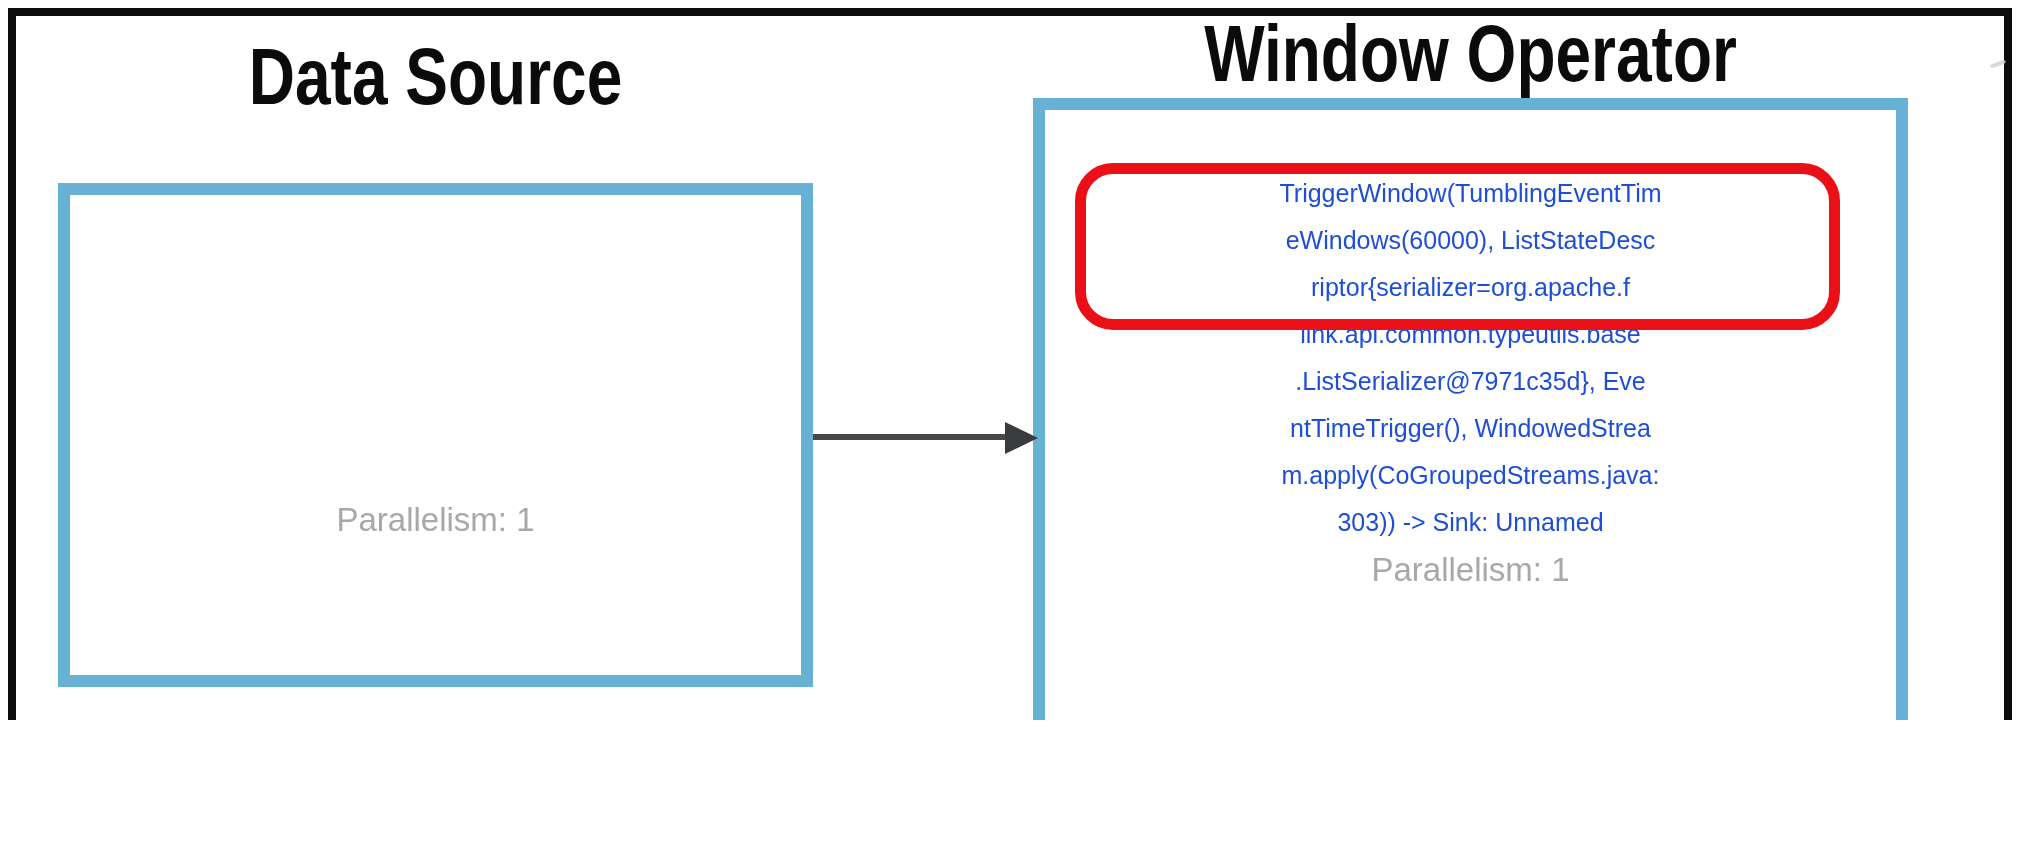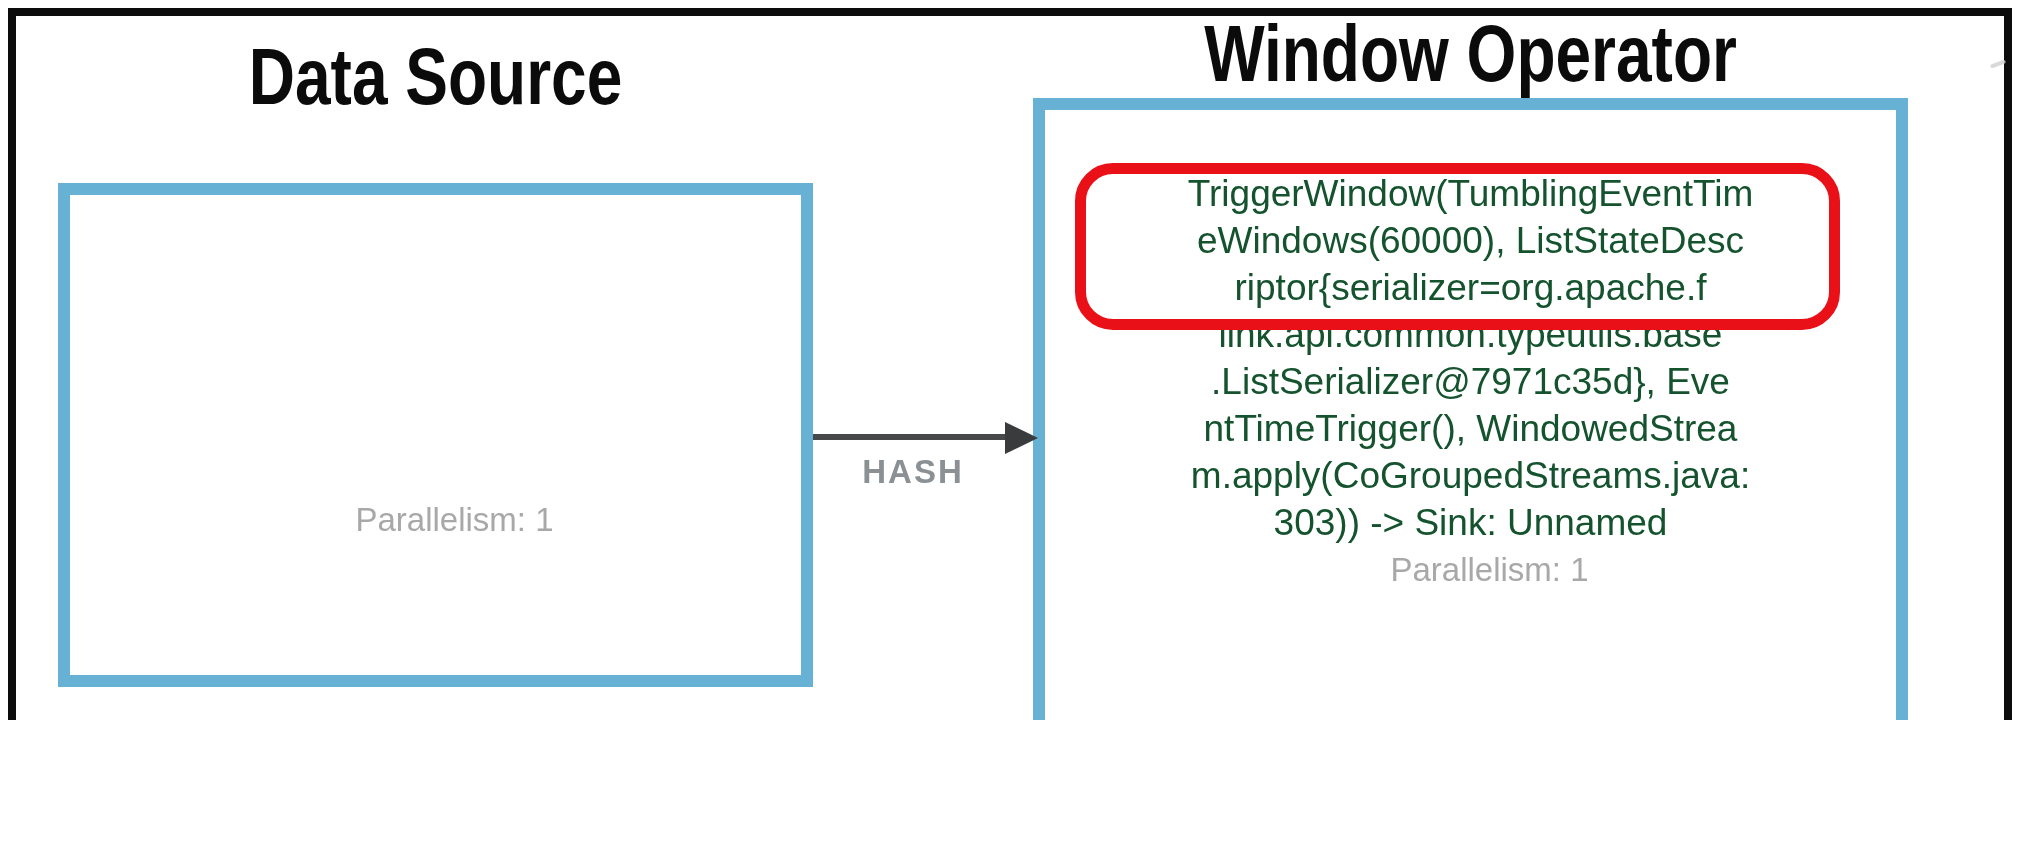--- a/index.html
+++ b/index.html
@@ -17,28 +17,28 @@
     transform:scale(1,1.25);transform-origin:top center;white-space:nowrap;
   }
   .t-left{left:58px;top:36px;width:755px;}
   .t-right{left:1033px;top:13px;width:875px;}
   .node{
     position:absolute;border:12px solid #67b2d4;box-sizing:border-box;background:#ffffff;
   }
   .node-left{left:58px;top:183px;width:755px;height:504px;}
   .node-right{left:1033px;top:98px;width:875px;height:670px;}
   .node-body{
-    position:absolute;text-align:center;font-size:37px;line-height:47px;
-    color:#14532d;white-space:pre-line;z-index:2;
+    position:absolute;text-align:center;font-size:25px;line-height:47px;
+    color:#1d4ed8;white-space:pre-line;z-index:2;
   }
   .body-left{left:58px;top:255px;width:755px;}
   .body-right{left:1033px;top:170px;width:875px;}
   .par{
     position:absolute;text-align:center;font-size:33px;line-height:38px;
-    color:#a8a8a8;z-index:2;margin-left:19px;
+    color:#a8a8a8;z-index:2;
   }
   .par-left{left:58px;top:501px;width:755px;}
   .par-right{left:1033px;top:551px;width:875px;}
   .edge-line{
     position:absolute;left:813px;top:434px;width:194px;height:6px;background:#47484a;z-index:1;
   }
   .edge-head{
     position:absolute;left:1005px;top:422px;width:0;height:0;z-index:1;
     border-left:33px solid #3a3b3d;border-top:16px solid transparent;border-bottom:16px solid transparent;
   }
@@ -69,21 +69,20 @@
 
   <div class="node node-left"></div>
 
 
   <div class="par par-left">Parallelism: 1</div>
 
   <div class="edge-line"></div>
 
   <div class="edge-head"></div>
 
-  <div class="edge-label">HASH</div>
 
   <div class="node node-right"></div>
 
   <div class="node-body body-right">TriggerWindow(TumblingEventTim
 eWindows(60000), ListStateDesc
 riptor{serializer=org.apache.f
 link.api.common.typeutils.base
 .ListSerializer@7971c35d}, Eve
 ntTimeTrigger(), WindowedStrea
 m.apply(CoGroupedStreams.java:

